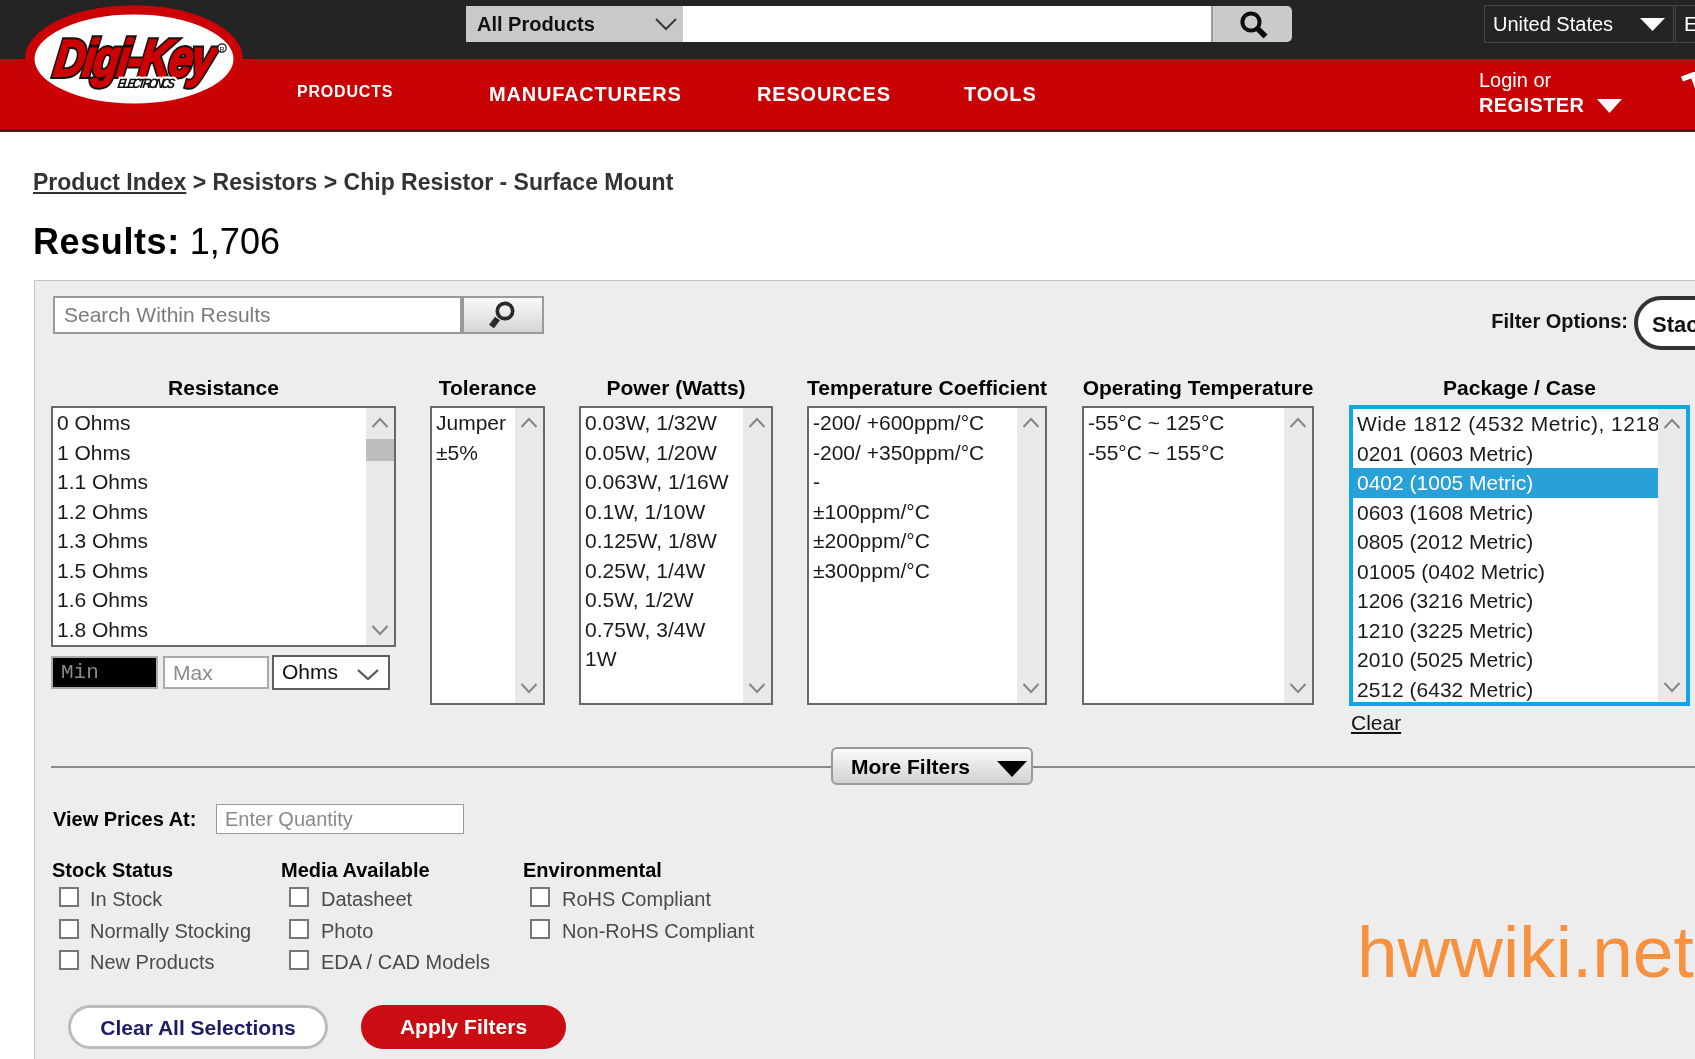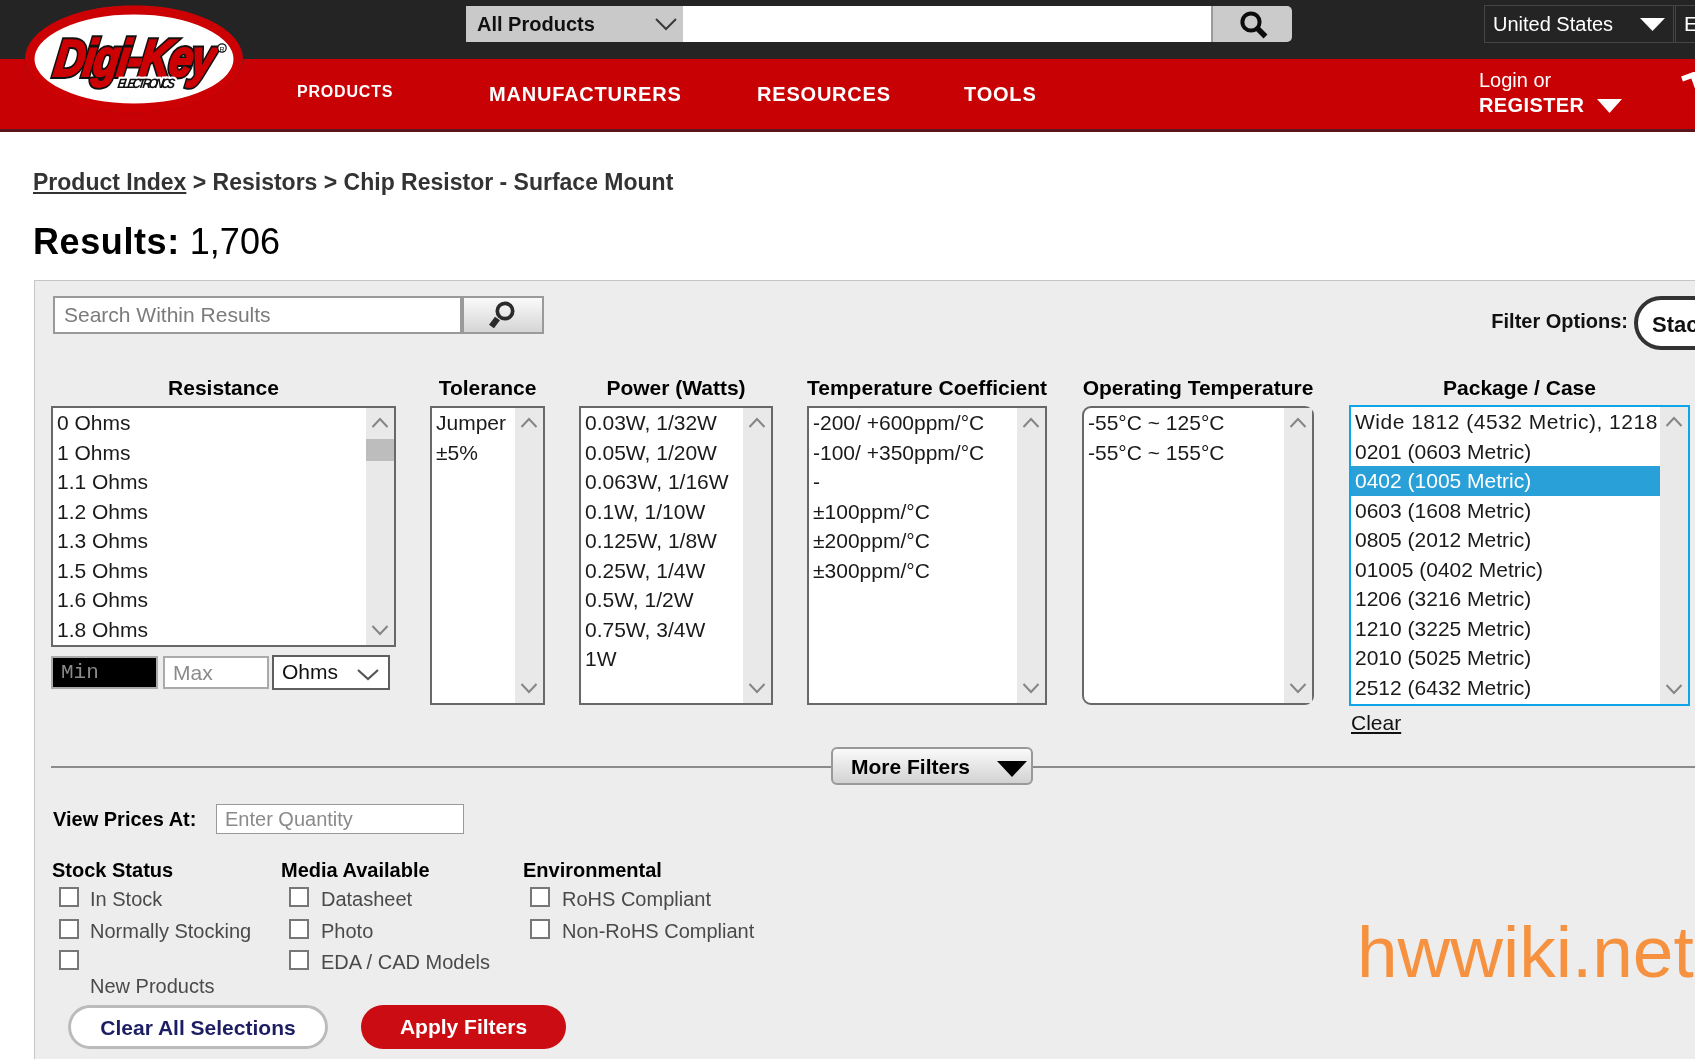--- a/index.html
+++ b/index.html
@@ -162,49 +162,49 @@
         <polyline points="1.5,10 9,2 16.5,10" fill="none" stroke="#858585" stroke-width="2"></polyline>
       </svg>
     <svg style="bottom:9px;" width="18" height="11" viewBox="0 0 18 11">
         <polyline points="1.5,1 9,9 16.5,1" fill="none" stroke="#858585" stroke-width="2"></polyline>
       </svg>
   </div>
 </div>
 
 <div class="lb" style="left:807px;top:406px;width:240px;height:299px;">
   <div class="it">-200/ +600ppm/°C</div>
-    <div class="it">-100/ +350ppm/°C</div>
+    <div class="it">-200/ +350ppm/°C</div>
     <div class="it">-</div>
     <div class="it">±100ppm/°C</div>
     <div class="it">±200ppm/°C</div>
     <div class="it">±300ppm/°C</div>
   <div class="sb">
     <svg style="top:9px;" width="18" height="11" viewBox="0 0 18 11">
         <polyline points="1.5,10 9,2 16.5,10" fill="none" stroke="#858585" stroke-width="2"></polyline>
       </svg>
     <svg style="bottom:9px;" width="18" height="11" viewBox="0 0 18 11">
         <polyline points="1.5,1 9,9 16.5,1" fill="none" stroke="#858585" stroke-width="2"></polyline>
       </svg>
   </div>
 </div>
 
-<div class="lb" style="left:1082px;top:406px;width:232px;height:299px;border-radius:9px;">
+<div class="lb" style="left:1082px;top:406px;width:232px;height:299px;">
   <div class="it">-55°C ~ 125°C</div>
     <div class="it">-55°C ~ 155°C</div>
   <div class="sb">
     <svg style="top:9px;" width="18" height="11" viewBox="0 0 18 11">
         <polyline points="1.5,10 9,2 16.5,10" fill="none" stroke="#858585" stroke-width="2"></polyline>
       </svg>
     <svg style="bottom:9px;" width="18" height="11" viewBox="0 0 18 11">
         <polyline points="1.5,1 9,9 16.5,1" fill="none" stroke="#858585" stroke-width="2"></polyline>
       </svg>
   </div>
 </div>
 
-<div class="lb" style="left:1349px;top:405px;width:341px;height:301px;border:2px solid #0ea5e9;">
+<div class="lb" style="left:1349px;top:405px;width:341px;height:301px;border:4px solid #0ea5e9;">
   <div class="it" style="letter-spacing:0.5px;">Wide 1812 (4532 Metric), 1218</div>
   <div class="it">0201 (0603 Metric)</div>
   <div class="it" style="background:#2aa0d8;color:#fff;">0402 (1005 Metric)</div>
   <div class="it">0603 (1608 Metric)</div>
   <div class="it">0805 (2012 Metric)</div>
   <div class="it">01005 (0402 Metric)</div>
   <div class="it">1206 (3216 Metric)</div>
   <div class="it">1210 (3225 Metric)</div>
   <div class="it">2010 (5025 Metric)</div>
   <div class="it">2512 (6432 Metric)</div>
@@ -248,21 +248,21 @@
 
 <div class="abs b" style="left:52px;top:859px;font-size:20px;color:#000;">Stock Status</div>
 <div class="abs b" style="left:281px;top:859px;font-size:20px;color:#000;">Media Available</div>
 <div class="abs b" style="left:523px;top:859px;font-size:20px;color:#000;">Environmental</div>
 
 <div class="abs cbx" style="left:59px;top:887px;"></div>
 <div class="abs cbl" style="left:90px;top:888px;">In Stock</div>
 <div class="abs cbx" style="left:59px;top:919px;"></div>
 <div class="abs cbl" style="left:90px;top:920px;">Normally Stocking</div>
 <div class="abs cbx" style="left:59px;top:950px;"></div>
-<div class="abs cbl" style="left:90px;top:951px;margin-top:24px;">New Products</div>
+<div class="abs cbl" style="left:90px;top:951px;">New Products</div>
 
 <div class="abs cbx" style="left:289px;top:887px;"></div>
 <div class="abs cbl" style="left:321px;top:888px;">Datasheet</div>
 <div class="abs cbx" style="left:289px;top:919px;"></div>
 <div class="abs cbl" style="left:321px;top:920px;">Photo</div>
 <div class="abs cbx" style="left:289px;top:950px;"></div>
 <div class="abs cbl" style="left:321px;top:951px;">EDA / CAD Models</div>
 
 <div class="abs cbx" style="left:530px;top:887px;"></div>
 <div class="abs cbl" style="left:562px;top:888px;">RoHS Compliant</div>

